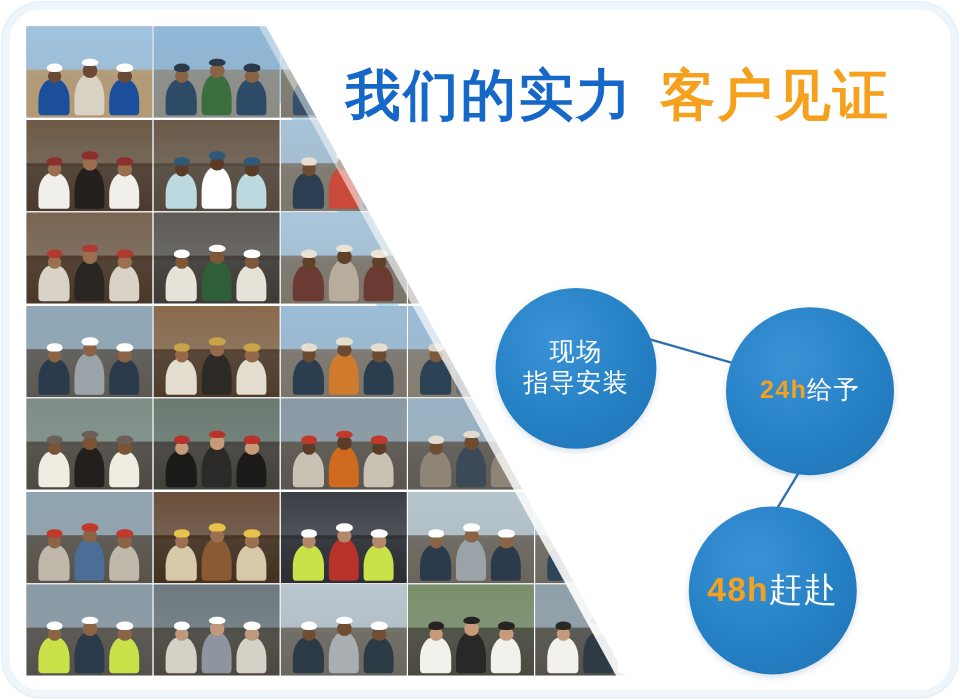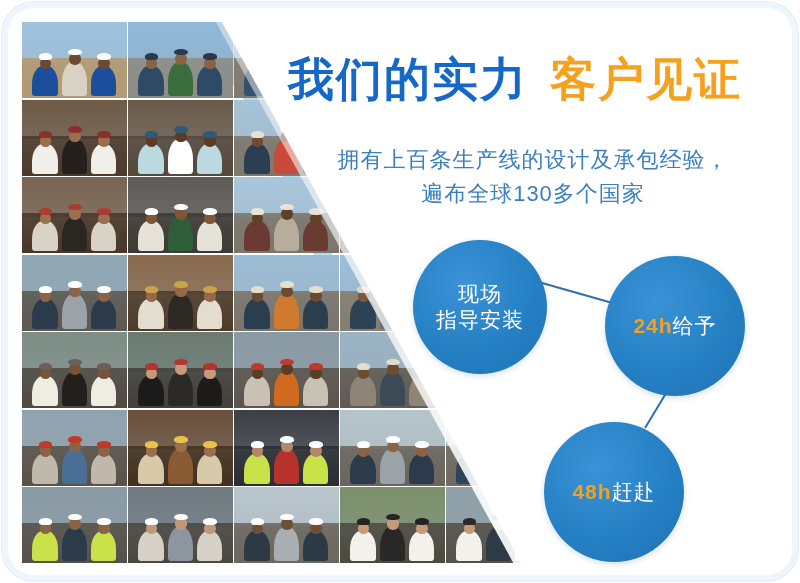--- a/index.html
+++ b/index.html
@@ -72,21 +72,21 @@
     background:radial-gradient(circle at 38% 32%, #3b93d6 0%, #2580c4 55%, #1f73b4 100%);
     color:#ffffff;display:flex;flex-direction:column;align-items:center;justify-content:center;
     text-align:center;line-height:1.22;letter-spacing:1px;
     box-shadow:0 2px 6px rgba(20,70,120,.18);
   }
   .circle span{display:block;white-space:nowrap;}
   .circle .amber{color:#f5a11e;font-weight:bold;}
 
   #circle1{left:405px;top:232px;width:134px;height:134px;font-size:21px;}
   #circle2{left:597px;top:248px;width:140px;height:140px;font-size:21px;}
-  #circle3{left:536px;top:414px;width:140px;height:140px;font-size:21px;text-align:right;}
+  #circle3{left:566px;top:414px;width:140px;height:140px;font-size:28px;text-align:right;}
 </style>
 </head>
 <body>
 
 <div id="stage">
   <div class="frame">
 
     <div class="mapwrap">
       <svg viewBox="0 0 660 300" xmlns="http://www.w3.org/2000/svg" aria-hidden="true">
         <g fill="#a8d8f0">
@@ -636,24 +636,20 @@
         </div>
       </div>
 
     <div class="wedge"></div>
     <div class="wedge2"></div>
 
     <div class="title">
       <span class="t-blue">我们的实力</span><span class="t-orange">客户见证</span>
     </div>
 
-    <div class="sub">
-      <div>拥有上百条生产线的设计及承包经验，</div>
-      <div>遍布全球130多个国家</div>
-    </div>
 
     <svg class="links" viewBox="0 0 784 567" xmlns="http://www.w3.org/2000/svg" aria-hidden="true">
       <line x1="527" y1="273" x2="608" y2="296" stroke="#2f6fae" stroke-width="2"></line>
       <line x1="660" y1="382" x2="637" y2="420" stroke="#2f6fae" stroke-width="2"></line>
     </svg>
 
     <div class="circle" id="circle1">
       <span>现场</span>
       <span>指导安装</span>
     </div>

